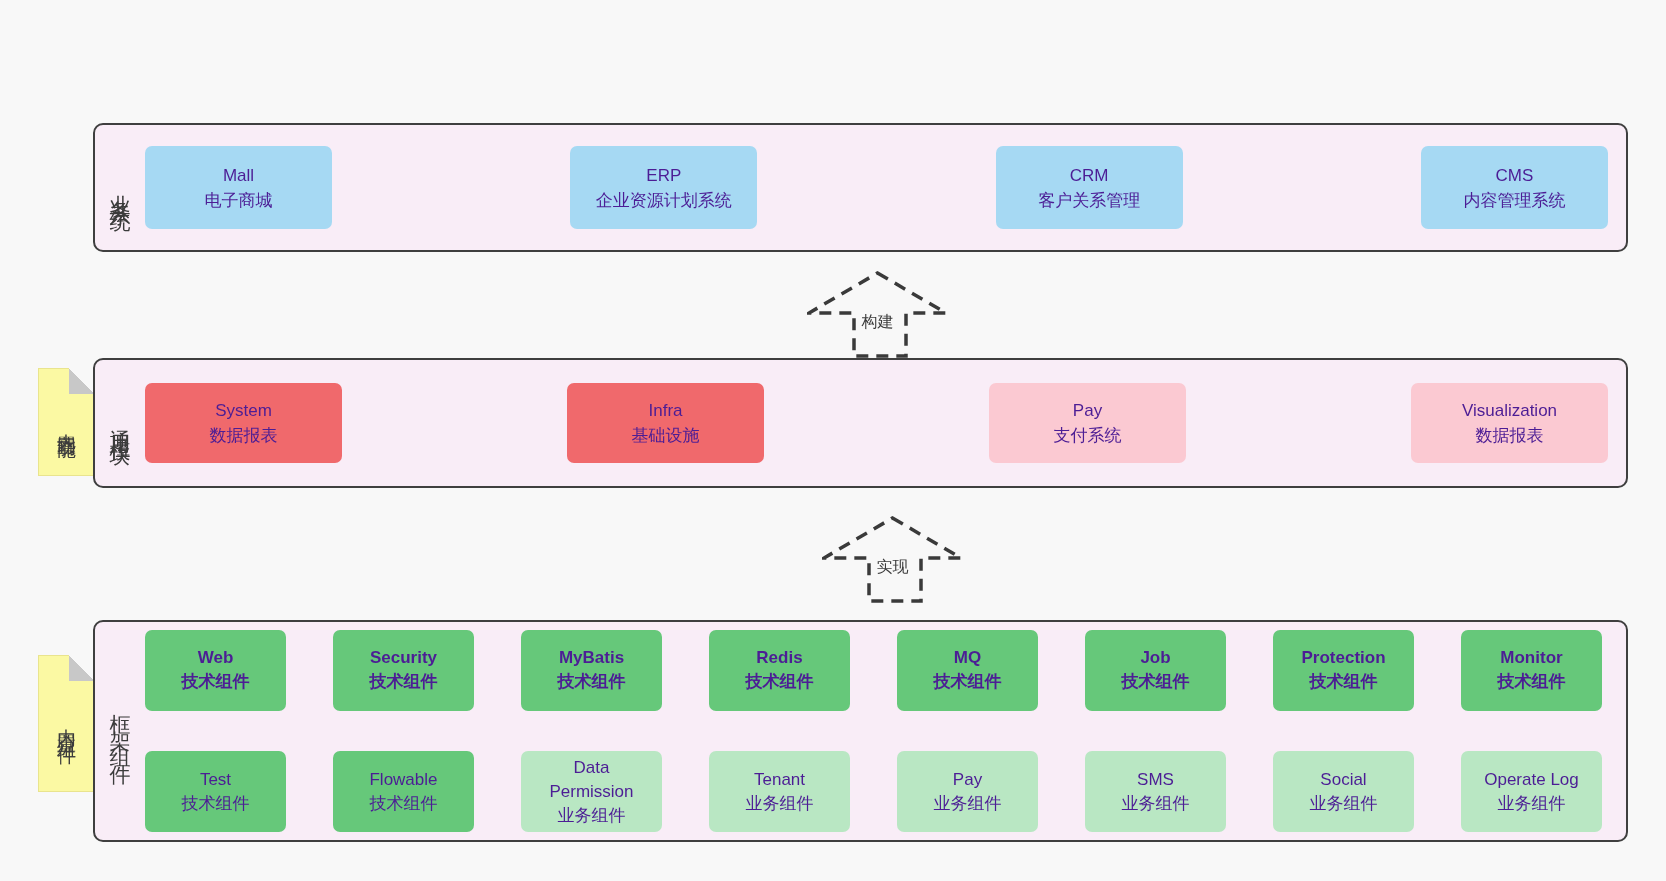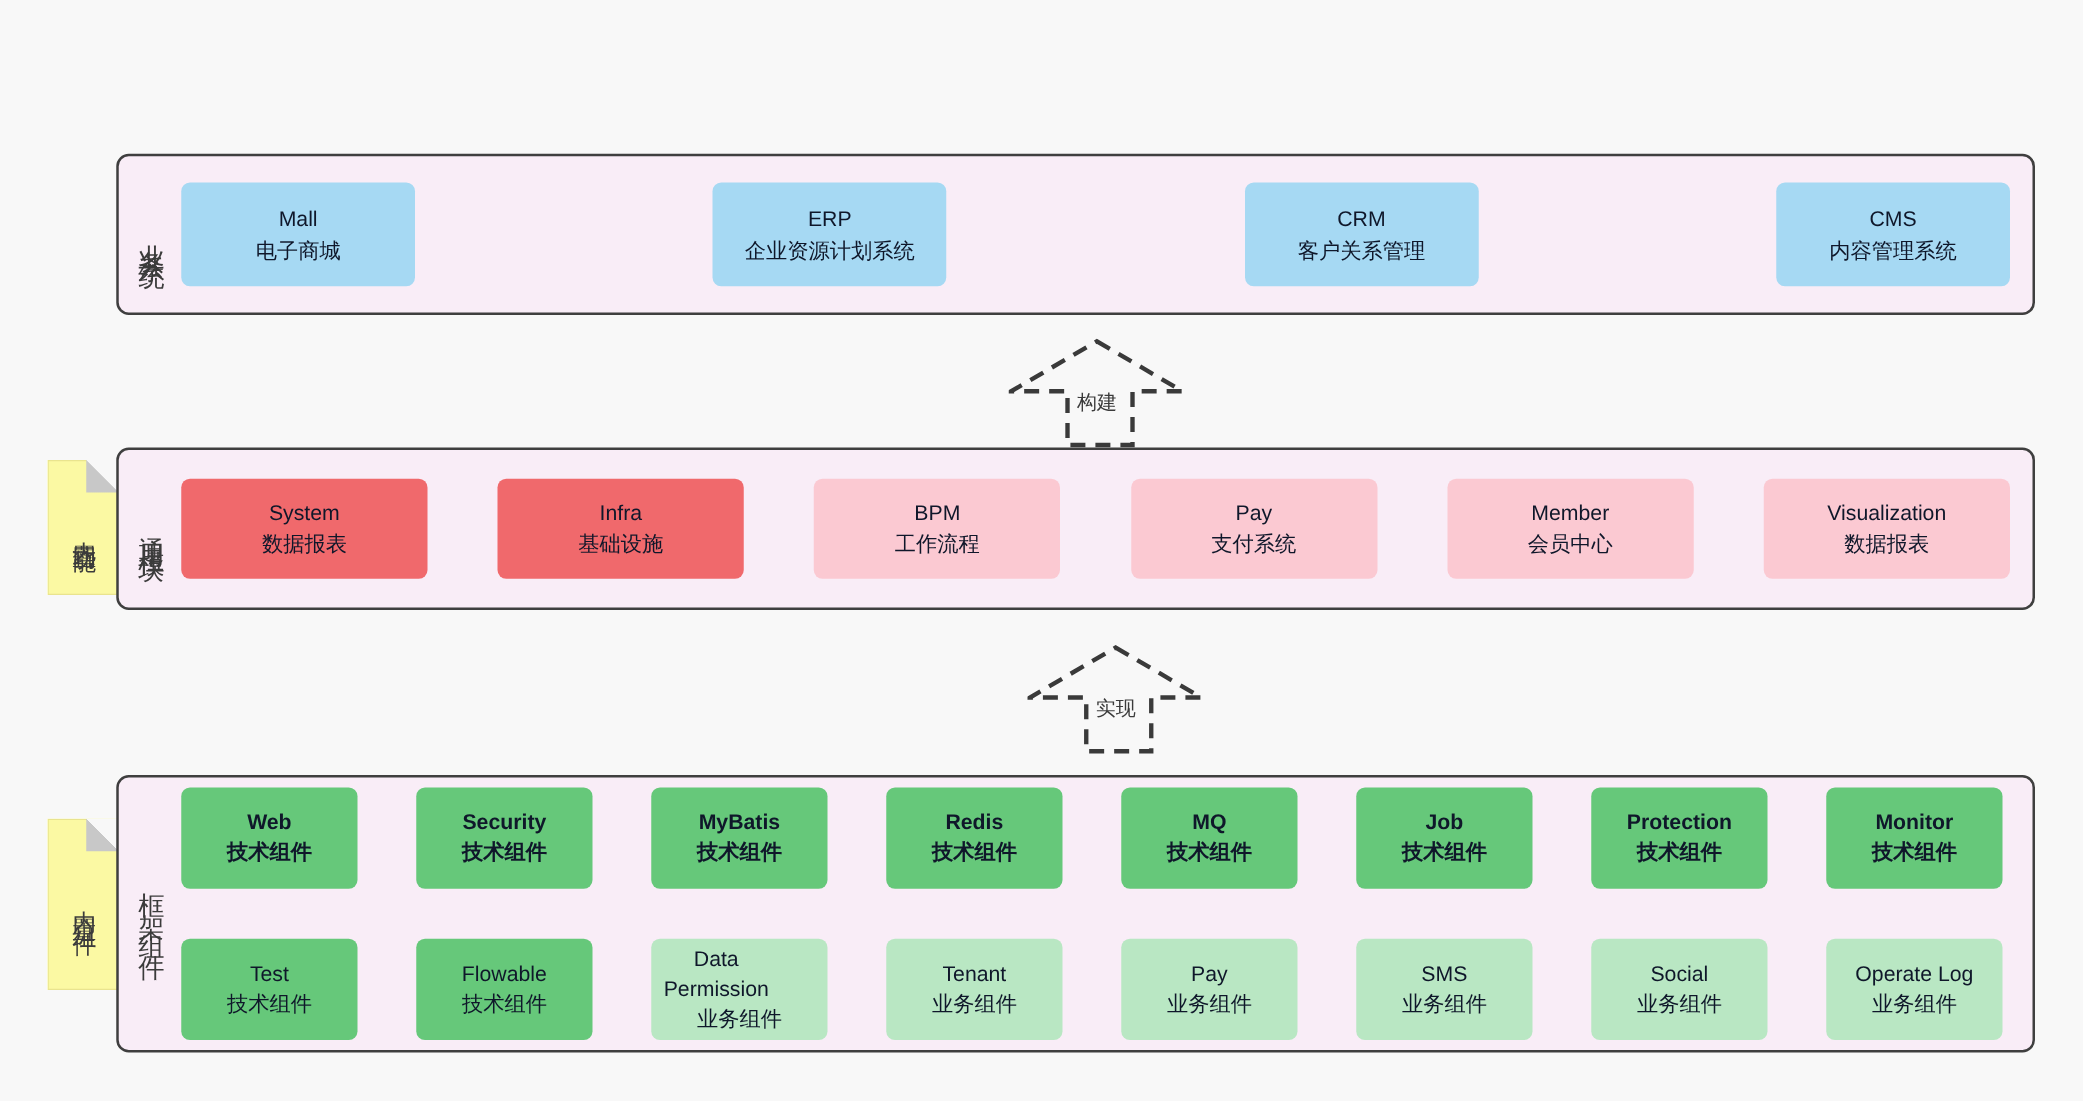--- a/index.html
+++ b/index.html
@@ -27,23 +27,23 @@
     font-size:21px;color:#3b3b3b;
   }
   .v-text{writing-mode:vertical-rl;text-orientation:upright;letter-spacing:5px;}
   #layer-components .v-text{letter-spacing:17px;}
 
   .row{flex:1;display:flex;justify-content:space-between;align-items:center;margin-right:18px;}
   .rows{flex:1;display:flex;flex-direction:column;justify-content:center;gap:25px;margin-right:24px;}
 
   
   .bx{
-    border-radius:7px;display:flex;flex-direction:column;
+    border-radius:7px;display:flex;flex-direction:column;align-items:center;
     justify-content:center;text-align:center;font-size:17px;line-height:25px;
-    color:#0f172a;box-sizing:border-box;
+    color:#4c1d95;box-sizing:border-box;
   }
   .bx-blue  {background:#a6d9f3;width:187px;height:83px;}
   .bx-red   {background:#f0696c;width:197px;height:80px;}
   .bx-pink  {background:#fbc9d2;width:197px;height:80px;}
   .bx-green {background:#66c87a;width:141px;height:81px;line-height:24px;}
   .bx-lgreen{background:#b9e7c3;width:141px;height:81px;line-height:24px;}
   .bx-name.narrow{display:inline-block;width:104px;}
 
   
   .sticky{
@@ -132,30 +132,22 @@
     <div class="row">
       <div class="bx bx-red">
         <span class="bx-name">System</span>
         <span class="bx-sub">数据报表</span>
       </div>
       <div class="bx bx-red">
         <span class="bx-name">Infra</span>
         <span class="bx-sub">基础设施</span>
       </div>
       <div class="bx bx-pink">
-        <span class="bx-name">BPM</span>
-        <span class="bx-sub">工作流程</span>
-      </div>
-      <div class="bx bx-pink">
         <span class="bx-name">Pay</span>
         <span class="bx-sub">支付系统</span>
-      </div>
-      <div class="bx bx-pink">
-        <span class="bx-name">Member</span>
-        <span class="bx-sub">会员中心</span>
       </div>
       <div class="bx bx-pink">
         <span class="bx-name">Visualization</span>
         <span class="bx-sub">数据报表</span>
       </div>
     </div>
   </div>
 
   <div class="layer" id="layer-components">
     <div class="layer-label">

